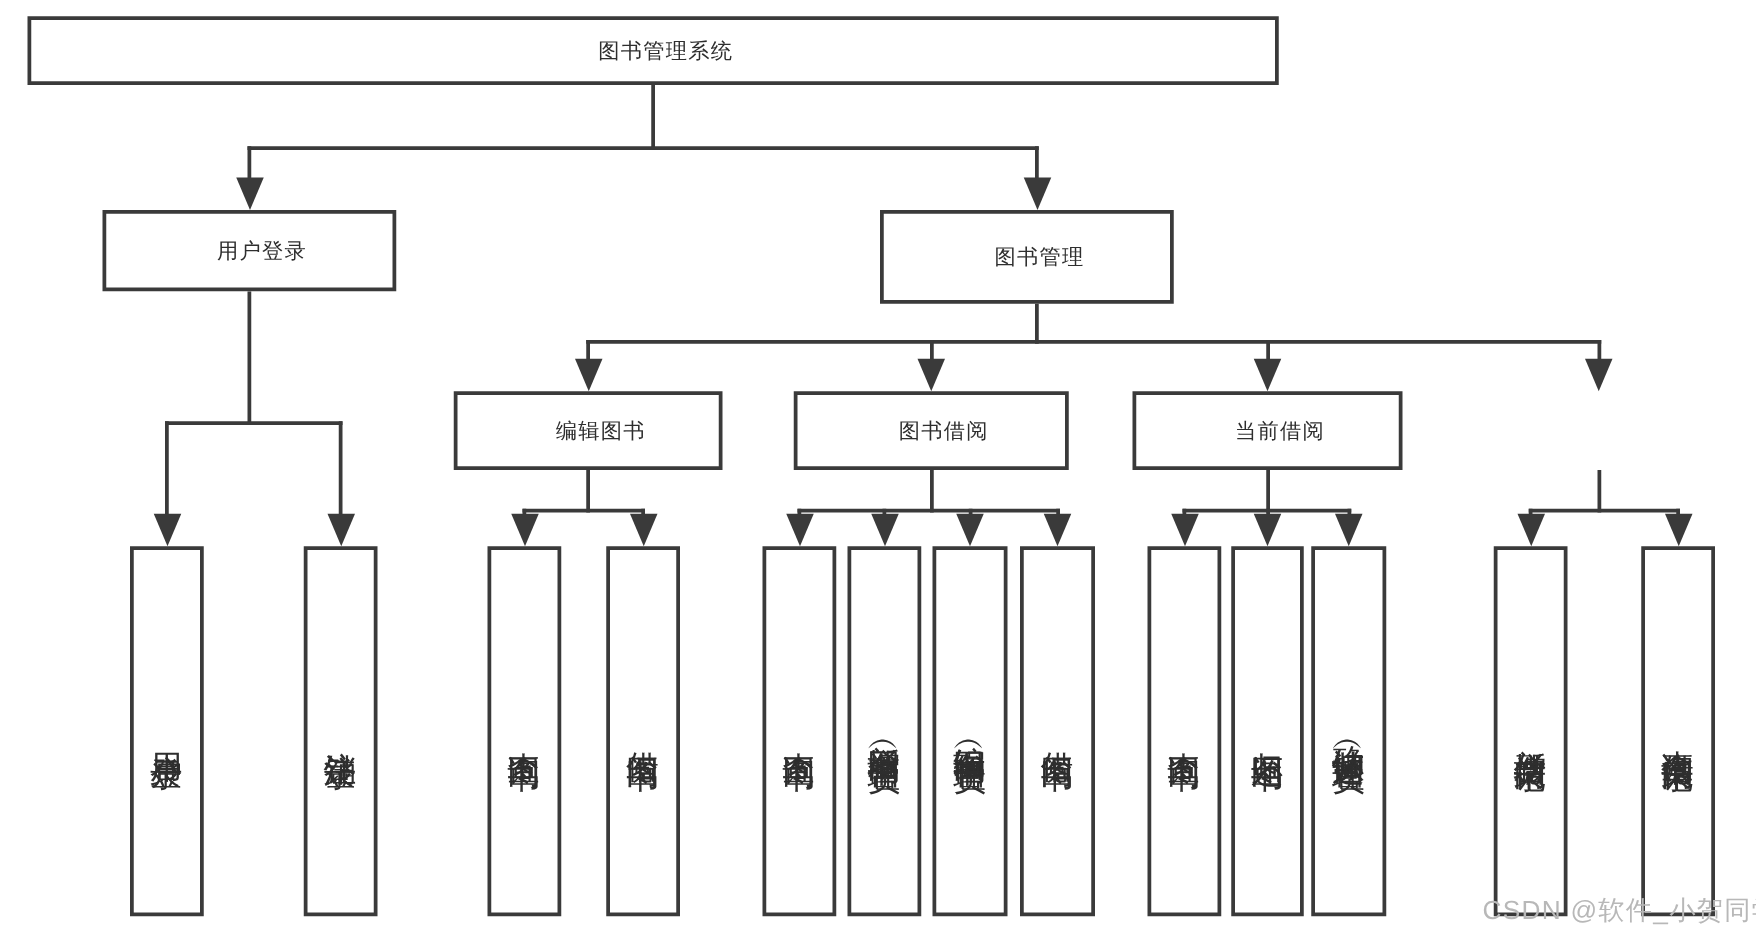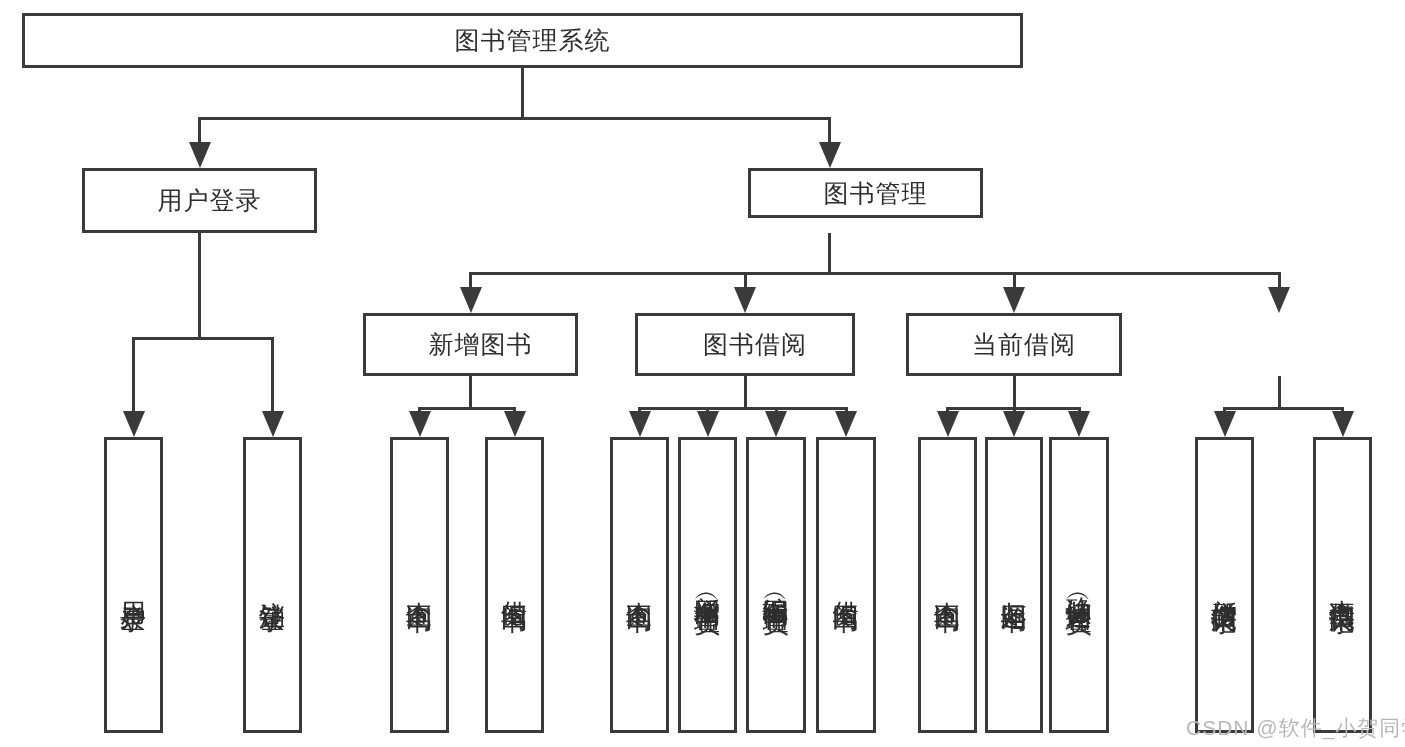--- a/index.html
+++ b/index.html
@@ -21,21 +21,21 @@
     position:absolute;
     box-sizing:border-box;
     border:3px solid var(--line);
     background:#fff;
     display:flex;
     align-items:center;
     justify-content:center;
     text-align:center;
     z-index:2;
   }
-  .hbox{font-size:25px;letter-spacing:1px;padding-left:20px;}
+  .hbox{font-size:17px;letter-spacing:1px;padding-left:20px;}
   .leaf{
     font-size:26px;
     letter-spacing:2px;
     writing-mode:vertical-rl;
     text-orientation:mixed;
     white-space:nowrap;
     line-height:1;
   }
   .vline,.hline{position:absolute;background:var(--line);z-index:1;}
   .arrow{
@@ -57,23 +57,23 @@
   }
 </style>
 </head>
 <body>
 
 <div class="canvas" id="canvas">
 
   <div class="box hbox" style="left:22px;top:13px;width:1001px;height:55px">图书管理系统</div>
 
   <div class="box hbox" style="left:82px;top:168px;width:235px;height:65px">用户登录</div>
-  <div class="box hbox" style="left:748px;top:168px;width:235px;height:50px">图书管理</div>
+  <div class="box hbox" style="left:704px;top:168px;width:235px;height:75px">图书管理</div>
 
-  <div class="box hbox" style="left:363px;top:313px;width:215px;height:63px">新增图书</div>
+  <div class="box hbox" style="left:363px;top:313px;width:215px;height:63px">编辑图书</div>
   <div class="box hbox" style="left:906px;top:313px;width:216px;height:63px">当前借阅</div>
   <div class="box hbox" style="left:635px;top:313px;width:220px;height:63px">图书借阅</div>
 
   <div class="box leaf" style="left:104px;top:437px;width:59px;height:296px">用户登录</div>
   <div class="box leaf" style="left:243px;top:437px;width:59px;height:296px">注销登录</div>
 
   <div class="box leaf" style="left:390px;top:437px;width:59px;height:296px">查询图书</div>
   <div class="box leaf" style="left:485px;top:437px;width:59px;height:296px">借阅图书</div>
 
   <div class="box leaf" style="left:610px;top:437px;width:59px;height:296px">查询图书</div>

